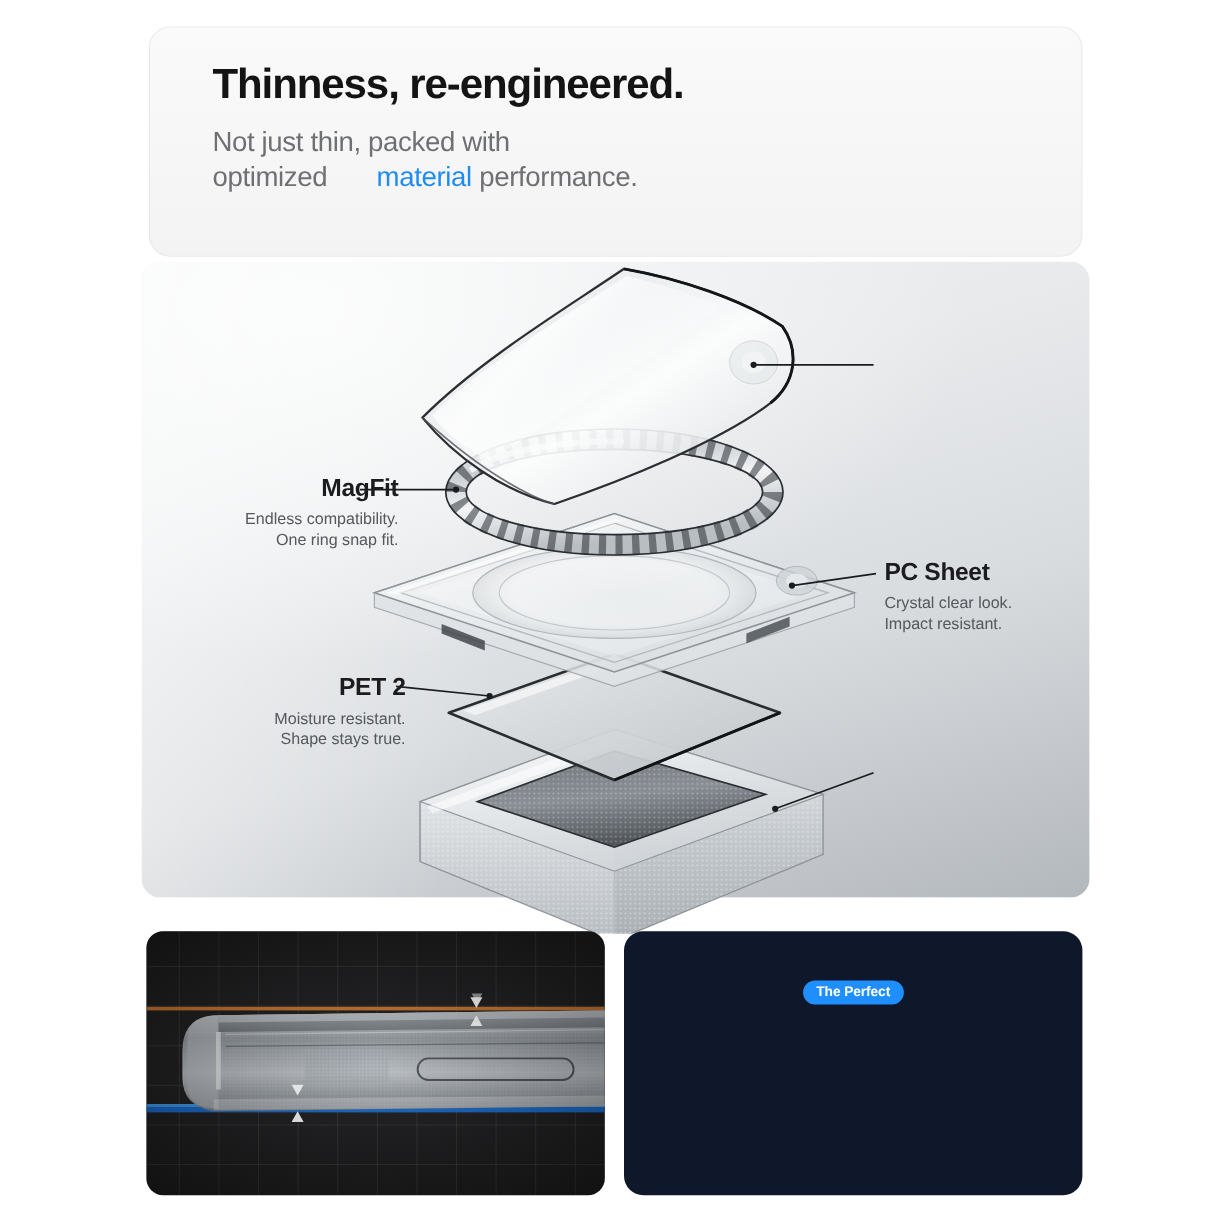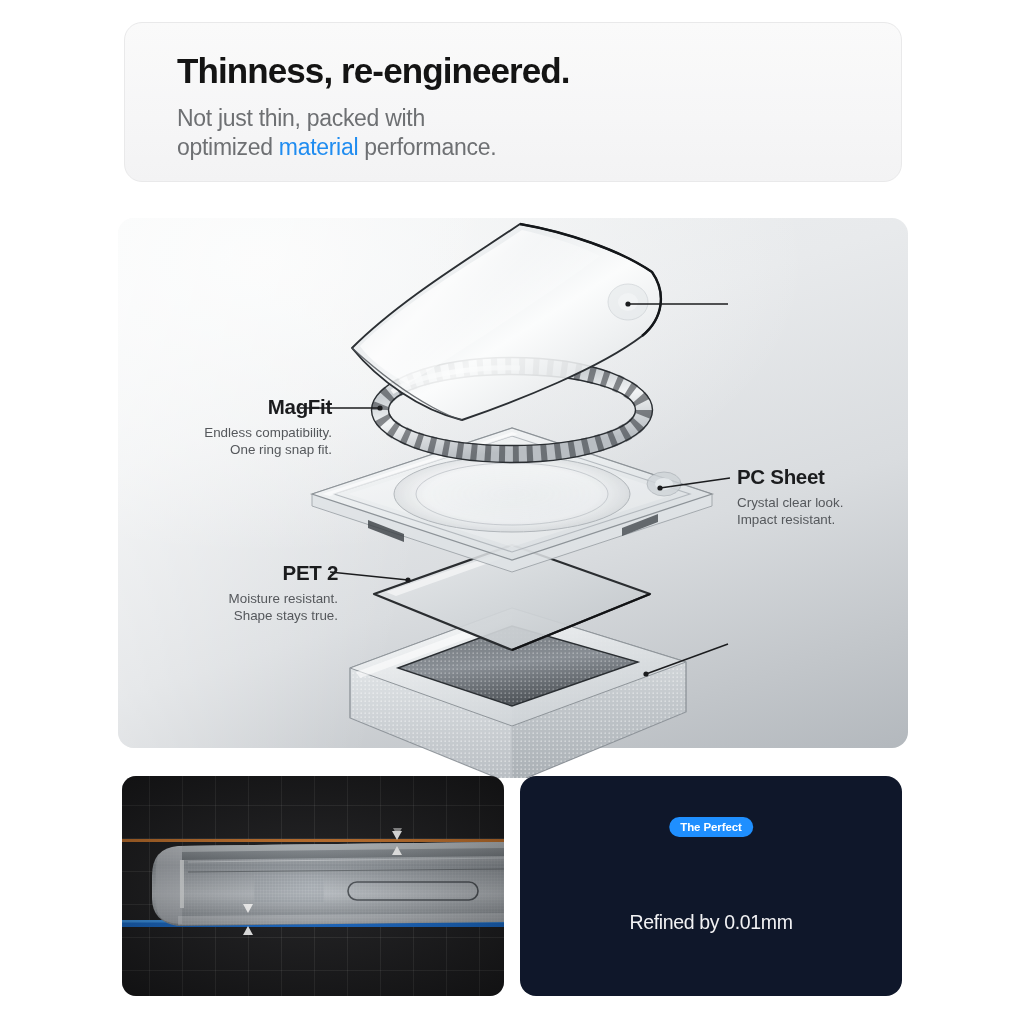--- a/index.html
+++ b/index.html
@@ -6,36 +6,36 @@
   html, body {
     width: 1024px; height: 1024px;
     background: #ffffff;
     font-family: "Liberation Sans", sans-serif;
     overflow: hidden;
   }
   #page { position: relative; width: 1024px; height: 1024px; background: #fff; }
 
   
   .header-card {
-    position: absolute; left: 124px; top: 22px; width: 778px; height: 160px;
+    position: absolute; left: 124px; top: 22px; width: 778px; height: 192px;
     background: linear-gradient(180deg,#fafafa 0%, #f6f6f7 60%, #f3f3f4 100%);
     border: 1px solid #e9e9ea;
     border-radius: 18px;
   }
   .header-title {
     position: absolute; left: 52px; top: 28px;
     font-size: 35px; font-weight: 700; color: #141414;
     letter-spacing: -0.9px; white-space: nowrap;
   }
   .header-sub {
     position: absolute; left: 52px; top: 81px;
     font-size: 23px; font-weight: 400; color: #6e7073;
     line-height: 1.28; letter-spacing: -0.3px; white-space: nowrap;
   }
-  .header-sub .hl { color: #1f8cf0; }
+  .header-sub .hl { color: #1f8cf0; margin-left: 35px; }
 
   
   .diagram-panel {
     position: absolute; left: 118px; top: 218px; width: 790px; height: 530px;
     border-radius: 16px; overflow: hidden;
     background:
       radial-gradient(120% 95% at 18% 8%, #fafbfb 0%, rgba(250,251,251,0) 58%),
       linear-gradient(163deg, #eef0f1 0%, #e8eaec 32%, #d9dcdf 62%, #c2c6ca 85%, #b3b8bd 100%);
   }
   .panel-sheen {
@@ -367,17 +367,16 @@
         <path d="M121 128 l10 0 l-5 9 Z"></path>
         <path d="M121 159 l10 0 l-5 -9 Z"></path>
       </g>
     </svg>
     <div class="xsec-vig"></div>
   </div>
 
   <div class="slim-panel">
     <div class="slim-badge">The Perfect</div>
     <div class="slim-sub">
-      <div>Refined by 0.01mm</div>
     </div>
   </div>
 
 </div>
 
 </body></html>

